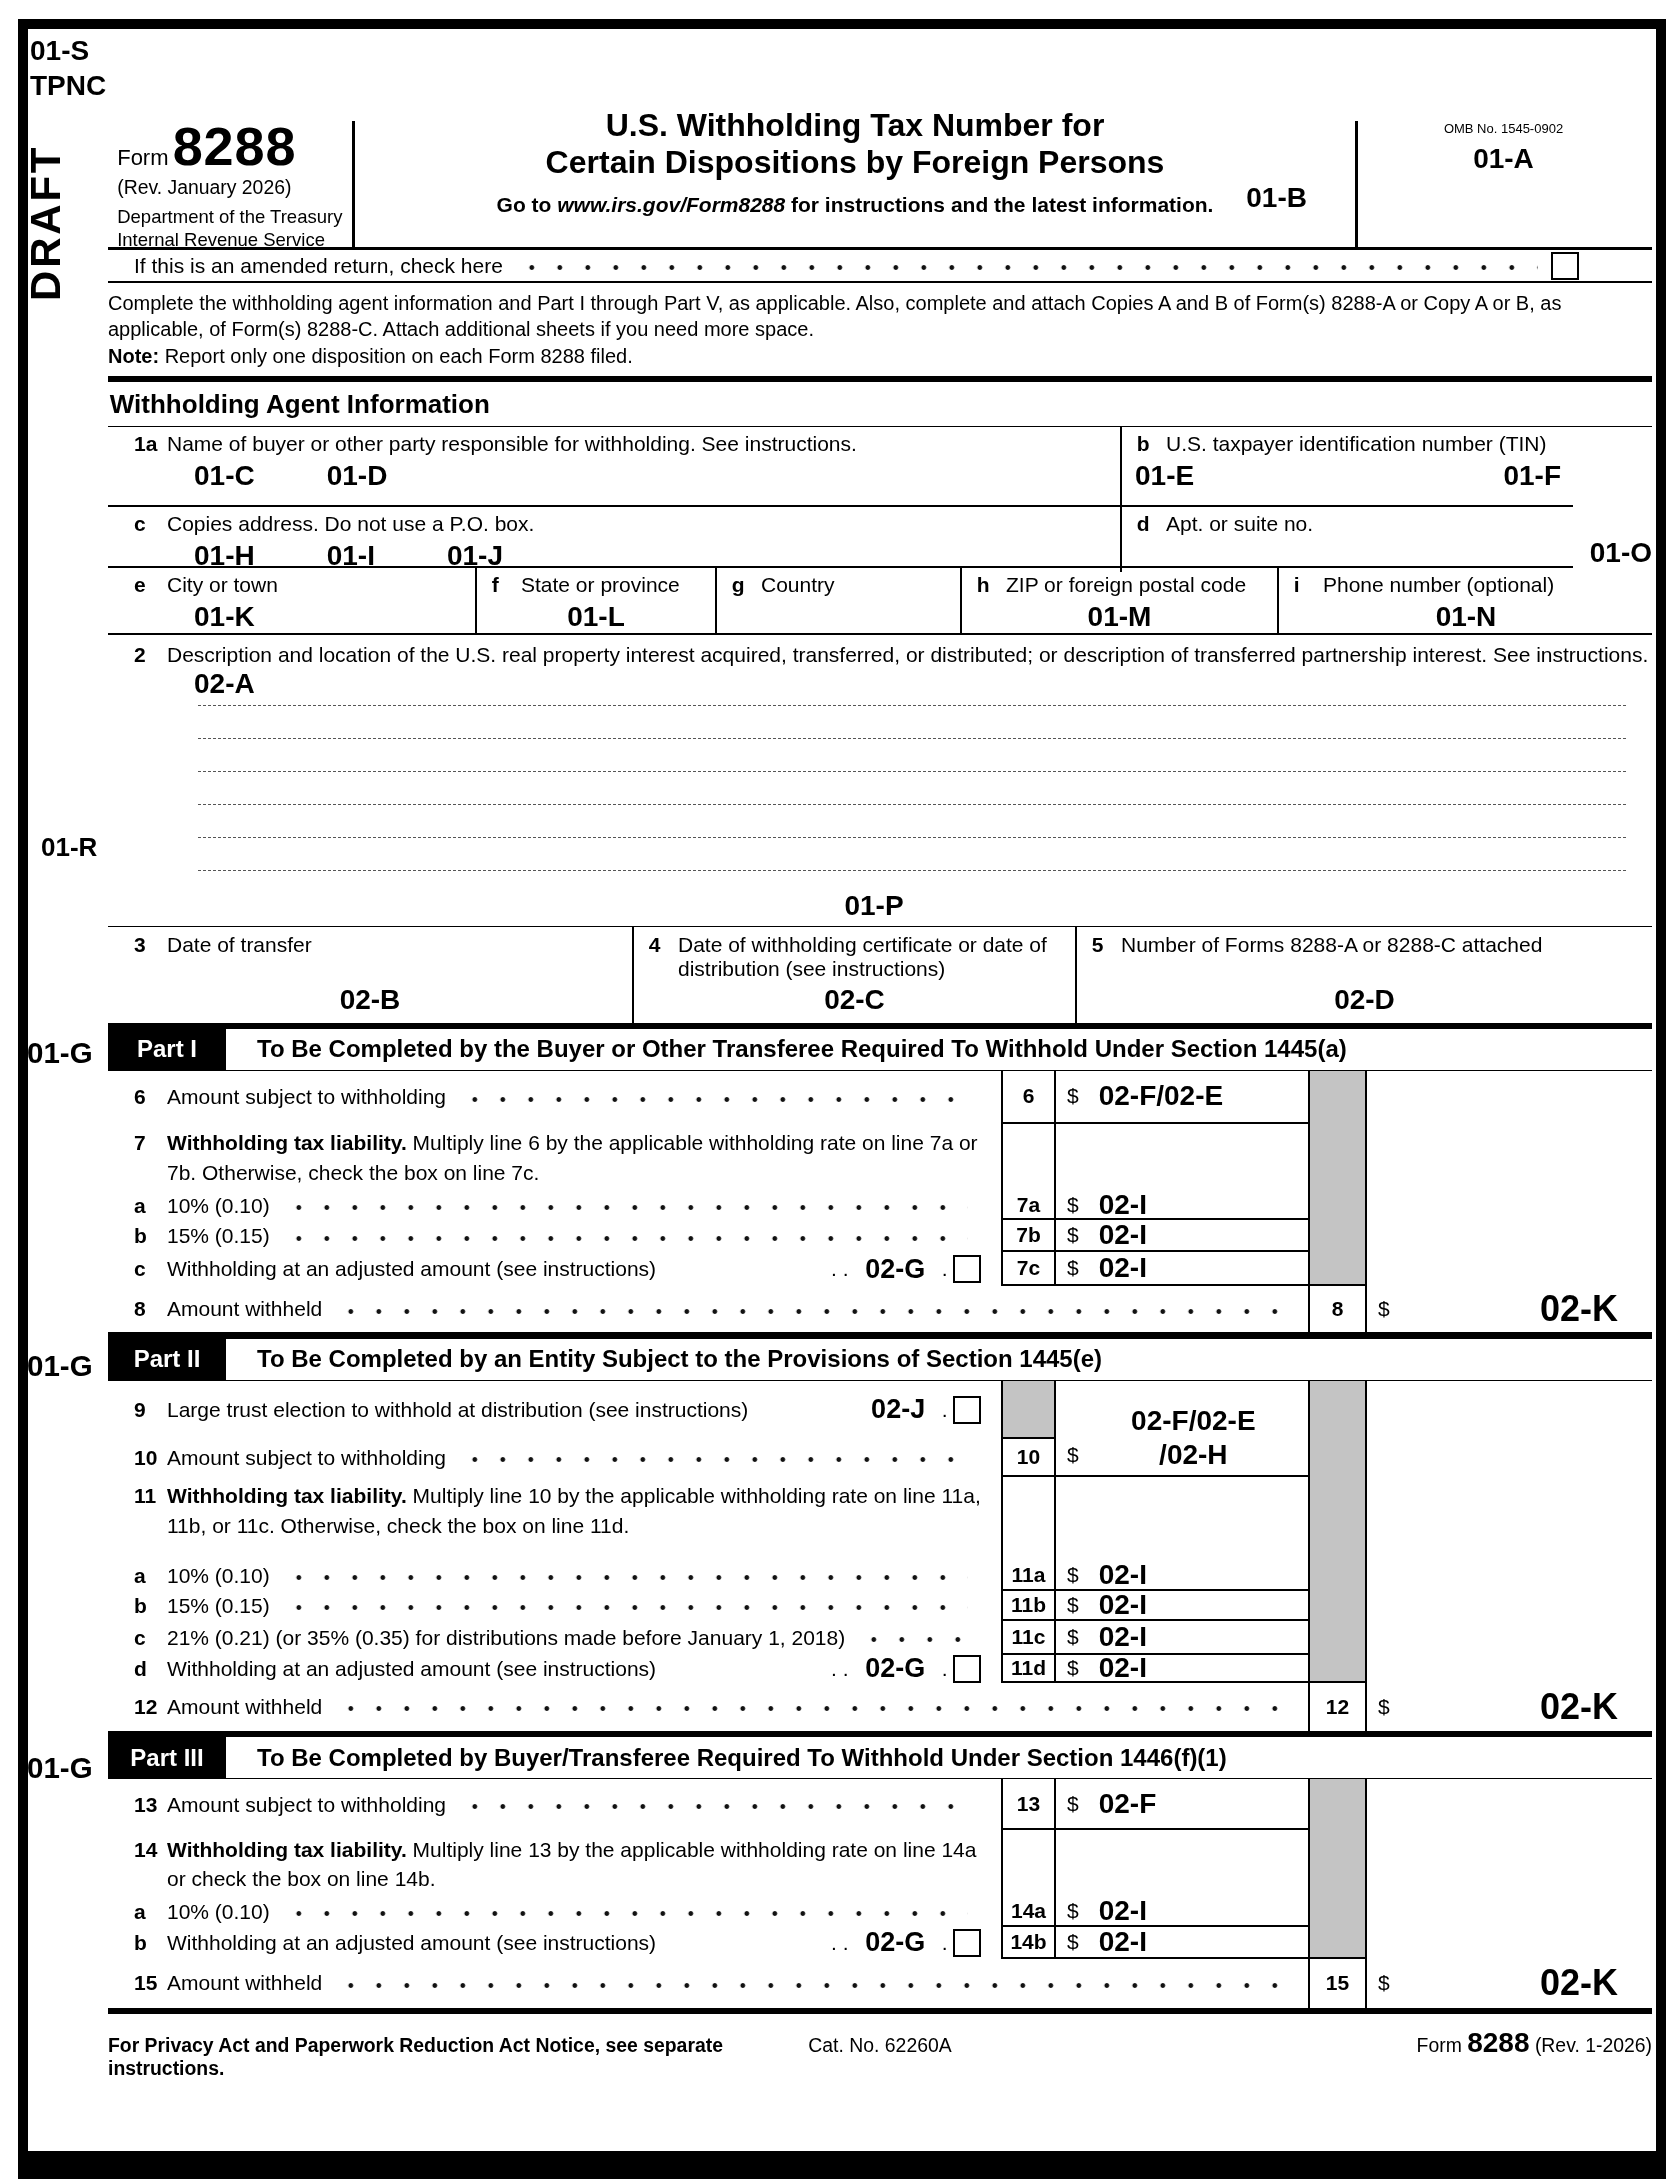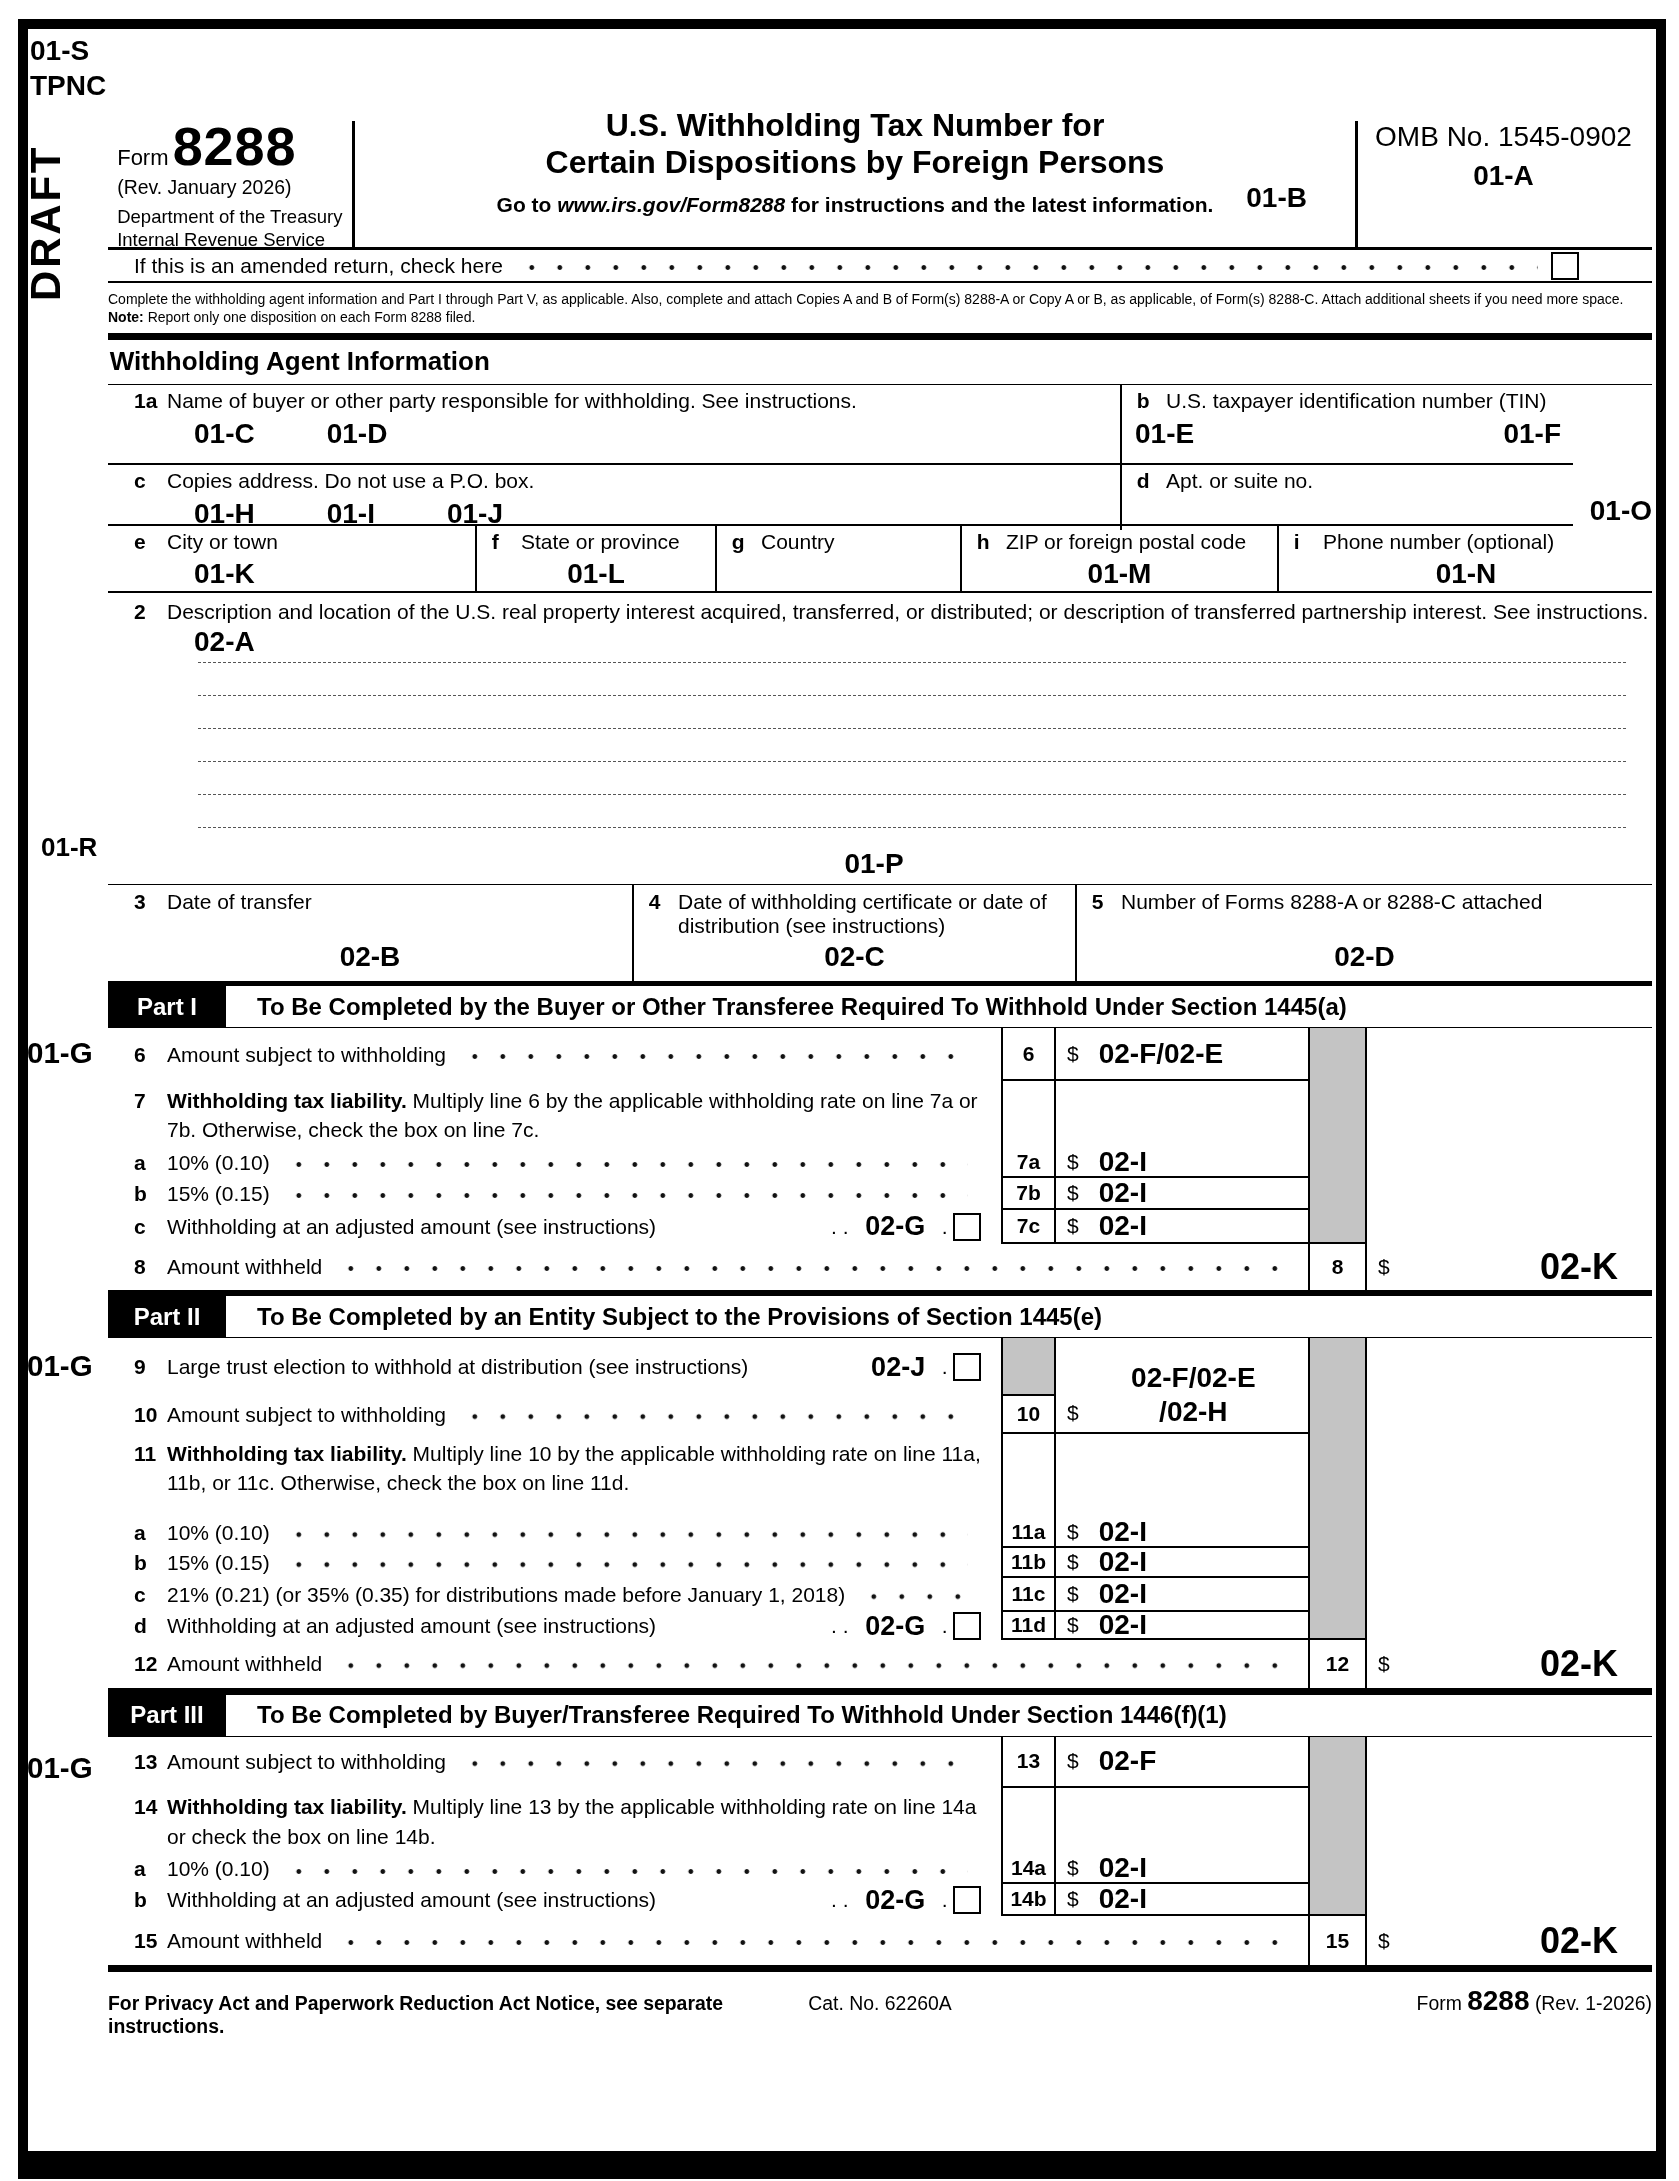--- a/index.html
+++ b/index.html
@@ -26,31 +26,31 @@
   .fnum{font-size:54px;font-weight:bold;letter-spacing:0.9px;line-height:.95;}
   .frev{font-size:19.4px;margin-top:3.7px;}
   .fdep{font-size:18.5px;margin-top:7.4px;line-height:1.2;}
   .hd-title{flex:1;text-align:center;position:relative;padding-top:18.5px;}
   .t12{font-size:32px;font-weight:bold;line-height:1.18;}
   .goto{font-size:21px;font-weight:bold;margin-top:11px;}
   .goto i{font-style:italic;}
   .code-b{position:absolute;right:48px;top:94px;font-size:28px;font-weight:bold;}
   .hd-omb{width:297px;position:relative;text-align:center;padding-top:33px;box-sizing:border-box;}
   .hd-omb .vr{position:absolute;top:33px;bottom:0;left:0;width:2.8px;background:#000;}
-  .omb{font-size:28px;}
+  .omb{font-size:13px;}
   .code-a{font-size:28px;font-weight:bold;margin-top:7.4px;}
   
   .amrow{display:flex;align-items:center;height:31px;border-bottom:2.8px solid #000;padding-left:26px;font-size:21px;}
   .ldr{flex:1;height:9.2px;margin:3.7px 13px 0 13px;
        background-image:radial-gradient(circle,#111 2px,transparent 2.8px);
        background-size:28px 9.2px;background-repeat:repeat-x;background-position:1.8px center;}
   .cbox{width:24px;height:24px;border:2.8px solid #000;background:#fff;flex:none;}
   .am-box{margin-right:73px;}
   
-  .intro{padding-top:6.5px;font-size:14px;line-height:1.33;}
+  .intro{padding-top:6.5px;font-size:20px;line-height:1.33;}
   .intro p{margin:0;}
   .note{margin-top:8.3px;}
   .b{font-weight:bold;}
   .bigrule{height:6.5px;background:#000;}
   .r6{height:5.5px;background:#000;}
   .intro-rule{margin-top:6.5px;}
   .sechead{font-size:26px;font-weight:bold;padding:6.5px 0 6.5px 1.8px;}
   
   .atable{border-top:1.8px solid #000;position:relative;}
   .arow{display:grid;border-bottom:2.8px solid #000;}

